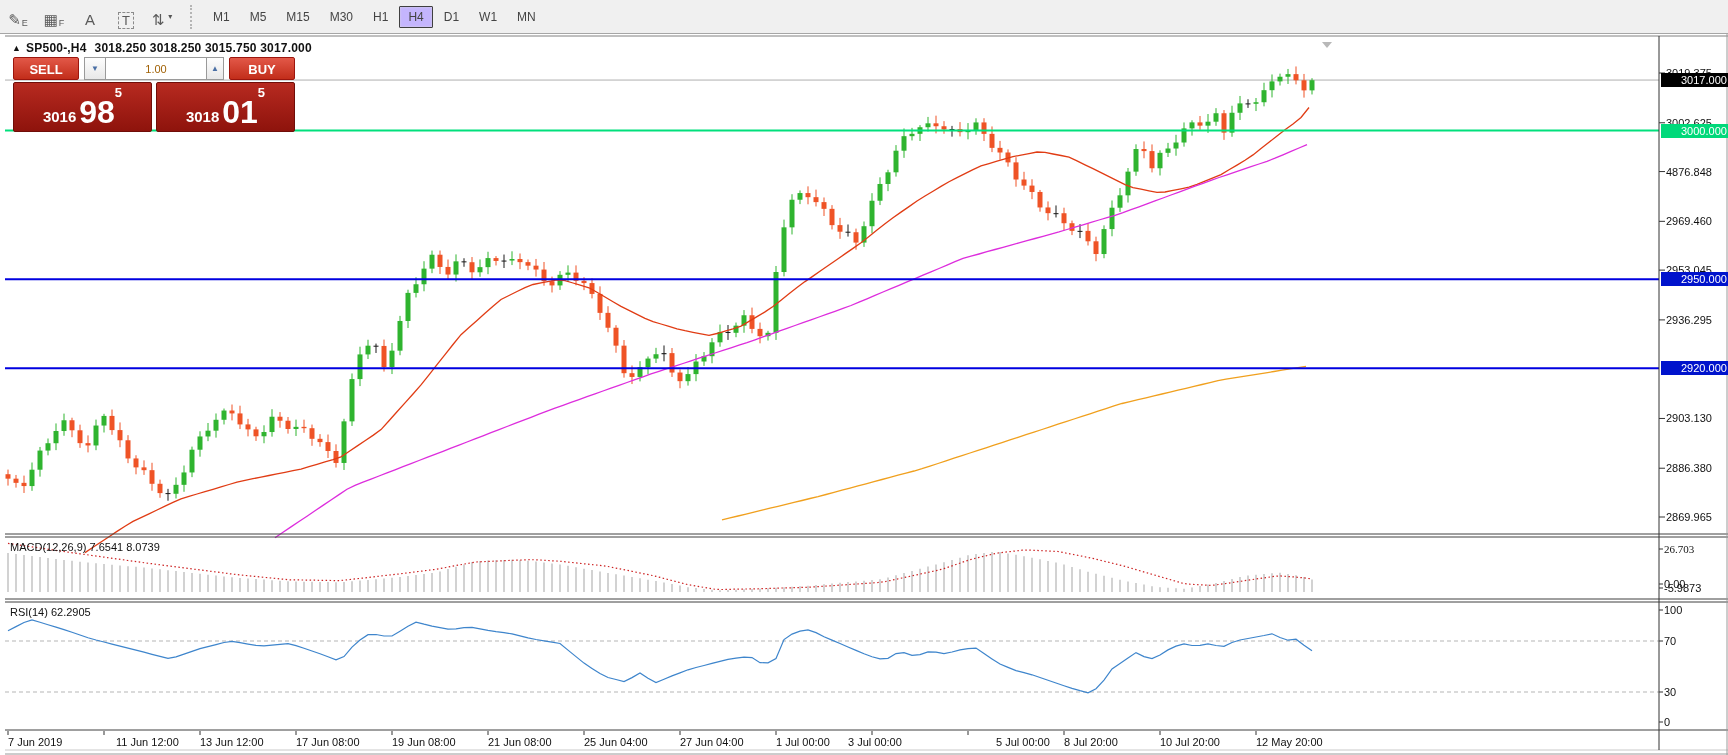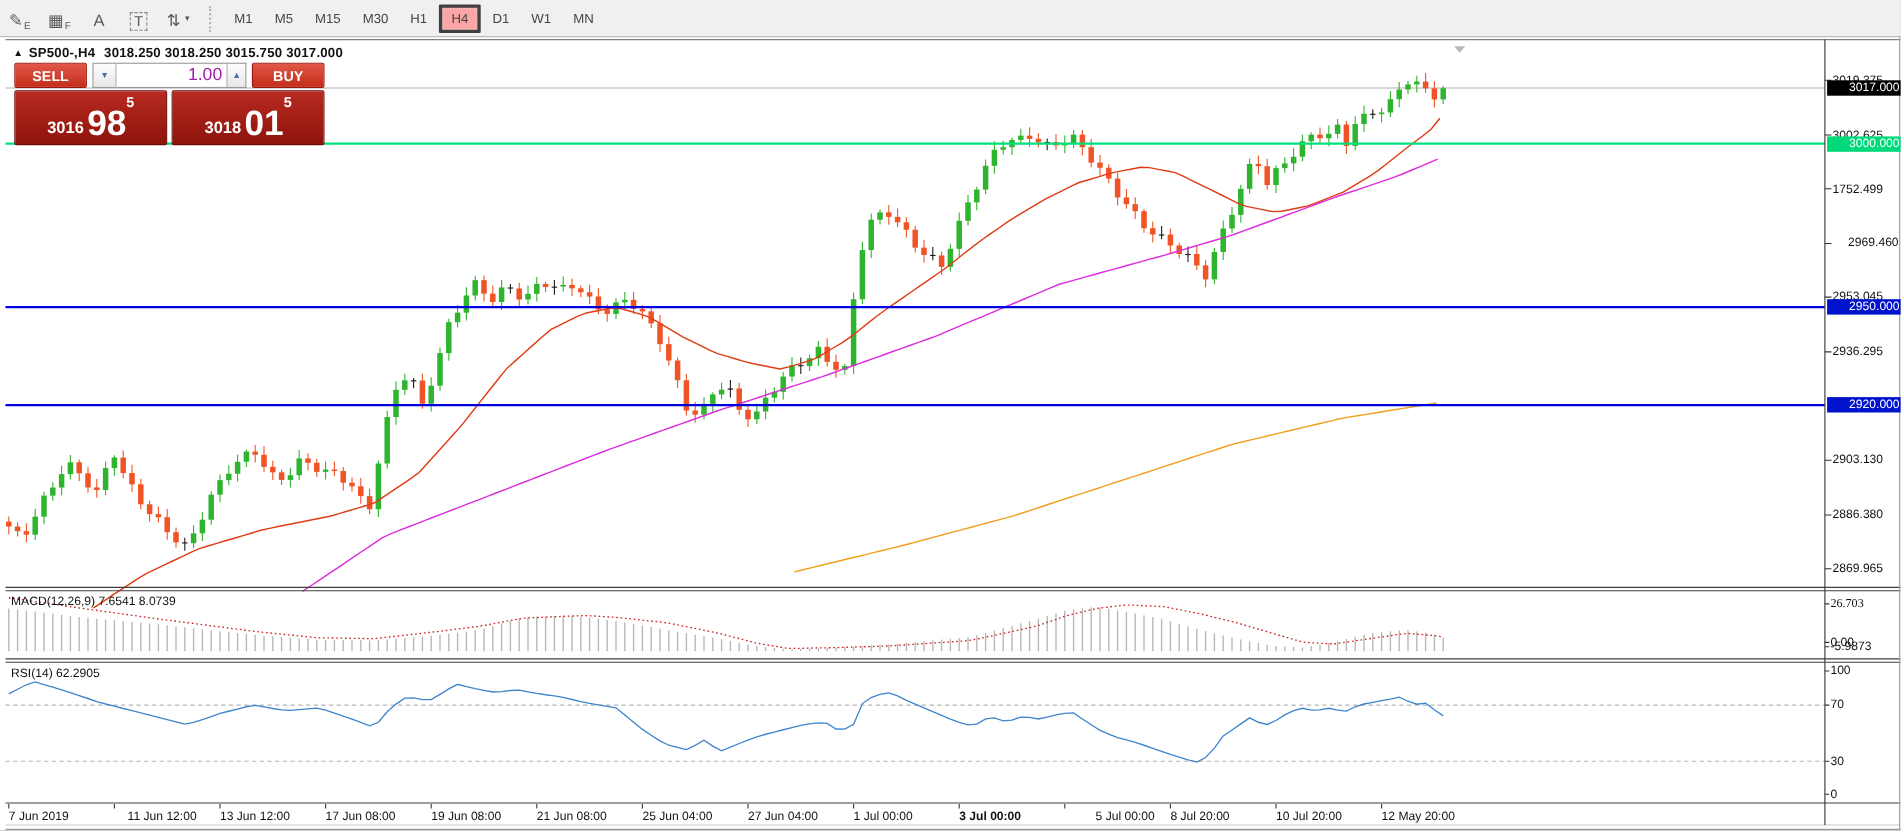--- a/index.html
+++ b/index.html
@@ -10,21 +10,21 @@
            border-bottom:1px solid #a6a6a6;display:flex;align-items:center;}
   .tool-btn{display:inline-flex;align-items:flex-end;justify-content:center;height:24px;min-width:26px;
             margin:0 2px;padding:0 3px;color:#555;font-size:14px;cursor:pointer;position:relative;}
   .tool-btn .glyph{font-size:15px;line-height:17px;color:#5a5a5a;}
   .tool-btn .sub{font-size:9px;line-height:10px;color:#5a5a5a;margin-left:1px;}
   .tool-btn.boxed .glyph{border:1px dashed #8a8a8a;padding:0 3px;line-height:15px;font-size:13px;}
   .tool-btn .caret{font-size:8px;color:#555;margin-left:4px;align-self:center;}
   #tb-sep{width:5px;height:24px;margin:0 6px 0 10px;border-left:2px dotted #b5b5b5;}
   .tf-btn{display:inline-block;padding:3px 8px;margin:0 1px;font-size:12px;color:#444;
           border:1px solid transparent;border-radius:1px;cursor:pointer;}
-  .tf-btn.active{border:3px solid #404040;background:#fca5a5;box-shadow:inset 0 0 2px #ddd;}
+  .tf-btn.active{border:1px solid #404040;background:#c4b5fd;box-shadow:inset 0 0 2px #ddd;}
   
   #chart-frame{position:absolute;left:0;top:34px;width:1728px;height:721px;background:#fff;}
   #left-gutter{position:absolute;left:0;top:34px;width:5px;height:721px;background:#ececec;border-right:1px solid #8c8c8c;}
   #chart-svg{position:absolute;left:0;top:0;width:1728px;height:755px;}
   #title{position:absolute;left:12px;top:41px;font-size:12px;font-weight:600;color:#111;letter-spacing:.2px;}
   #title .arr{font-size:9px;vertical-align:1px;margin-right:5px;}
   #title .ohlc{margin-left:8px;font-weight:600;}
   .ind-label{position:absolute;font-size:11px;color:#111;}
   
   .pr-tick{position:absolute;left:1666px;width:60px;font-size:11px;color:#111;}
@@ -32,22 +32,22 @@
          color:#fff;padding-left:20px;}
   .t-lbl{position:absolute;top:736px;font-size:11px;color:#111;white-space:nowrap;}
   .sub-tick{position:absolute;left:1664px;width:62px;font-size:11px;color:#111;}
   
   #ocp{position:absolute;left:13px;top:57px;width:282px;}
   #ocp-row1{display:flex;height:23px;}
   .ocp-btn{color:#fff;font-size:13px;font-weight:bold;text-align:center;line-height:23px;width:64px;
            background:linear-gradient(#e25848,#c22d1a);border:1px solid #9c150d;border-radius:2px;cursor:pointer;}
   #vol-drop{width:20px;margin-left:5px;background:linear-gradient(#fdfdfd,#e8e8e8);border:1px solid #9a9a9a;
             text-align:center;line-height:21px;font-size:8px;color:#4a6fa5;cursor:pointer;}
-  #vol-input{width:92px;border:1px solid #9a9a9a;border-left:none;font-size:16px;text-align:right;
-             padding:0 4px;font-family:inherit;color:#a21caf;}
+  #vol-input{width:92px;border:1px solid #9a9a9a;border-left:none;font-size:11px;text-align:center;
+             padding:0 4px;font-family:inherit;color:#a16207;}
   #vol-up{width:16px;background:linear-gradient(#fdfdfd,#e8e8e8);border:1px solid #9a9a9a;border-left:none;
           text-align:center;line-height:21px;font-size:8px;color:#4a6fa5;cursor:pointer;margin-right:5px;}
   #ocp-row2{display:flex;margin-top:2px;}
   .price-box{width:140px;height:44px;color:#fff;background:linear-gradient(#b72a20,#8e130c);
              border:1px solid #700d08;border-radius:2px;display:flex;align-items:flex-end;
              justify-content:center;padding-bottom:4px;cursor:pointer;}
   .price-box+.price-box{margin-left:4px;}
   .pb-small{font-size:15px;font-weight:bold;margin-right:3px;line-height:20px;margin-top:24px;}
   .pb-big{font-size:32px;font-weight:bold;line-height:30px;}
   .pb-sup{font-size:13px;font-weight:bold;align-self:flex-start;margin-top:2px;}
@@ -653,22 +653,22 @@
       </div>
     </div>
   </div>
 
   <div class="ind-label" style="left:10px;top:541px">MACD(12,26,9) 7.6541 8.0739</div>
   <div class="ind-label" style="left:10px;top:606px">RSI(14) 62.2905</div>
 
   <div id="labels">
       <div class="pr-tick" style="top: 67px;">3019.375</div>
       <div class="pr-tick" style="top: 116.777px;">3002.625</div>
-      <div class="pr-tick" style="top: 165.559px;">1752.499</div>
-      <div class="pr-tick" style="top: 215.336px; text-align: right;">2969.460</div>
+      <div class="pr-tick" style="top: 165.559px;">4876.848</div>
+      <div class="pr-tick" style="top: 215.336px;">2969.460</div>
       <div class="pr-tick" style="top: 264.117px;">2953.045</div>
       <div class="pr-tick" style="top: 313.895px;">2936.295</div>
       <div class="pr-tick" style="top: 412.453px;">2903.130</div>
       <div class="pr-tick" style="top: 462.23px;">2886.380</div>
       <div class="pr-tick" style="top: 511.012px;">2869.965</div>
       <div class="badge" style="top: 73.0579px; background: rgb(0, 0, 0);">3017.000</div>
       <div class="badge" style="top: 123.578px; background: rgb(0, 217, 122);">3000.000</div>
       <div class="badge" style="top: 272.166px; background: rgb(0, 19, 204);">2950.000</div>
       <div class="badge" style="top: 361.319px; background: rgb(0, 19, 204);">2920.000</div>
       <div class="sub-tick" style="top: 543px; font-family: Liberation Serif, serif;">26.703</div>
@@ -680,21 +680,21 @@
       <div class="sub-tick" style="top: 716px;">0</div>
       <div class="t-lbl" style="left: 8px;">7 Jun 2019</div>
       <div class="t-lbl" style="left: 104px; margin-left: 12px;">11 Jun 12:00</div>
       <div class="t-lbl" style="left: 200px; text-align: center;">13 Jun 12:00</div>
       <div class="t-lbl" style="left: 296px;">17 Jun 08:00</div>
       <div class="t-lbl" style="left: 392px;">19 Jun 08:00</div>
       <div class="t-lbl" style="left: 488px;">21 Jun 08:00</div>
       <div class="t-lbl" style="left: 584px;">25 Jun 04:00</div>
       <div class="t-lbl" style="left: 680px;">27 Jun 04:00</div>
       <div class="t-lbl" style="left: 776px;">1 Jul 00:00</div>
-      <div class="t-lbl" style="left: 872px; font-weight: bold;">3 Jul 00:00</div>
+      <div class="t-lbl" style="left: 848px;">3 Jul 00:00</div>
       <div class="t-lbl" style="left: 996px; text-align: center;">5 Jul 00:00</div>
       <div class="t-lbl" style="left: 1064px;">8 Jul 20:00</div>
       <div class="t-lbl" style="left: 1160px;">10 Jul 20:00</div>
       <div class="t-lbl" style="left: 1256px;">12 May 20:00</div>
       <div class="" style="position: absolute; left: 1660px; top: 36px; width: 68px; height: 694px;"></div>
       <div class="" style="position: absolute; left: 0px; top: 731px; width: 1659px; height: 24px;"></div>
     </div>
 </div>
 
 </body></html>

